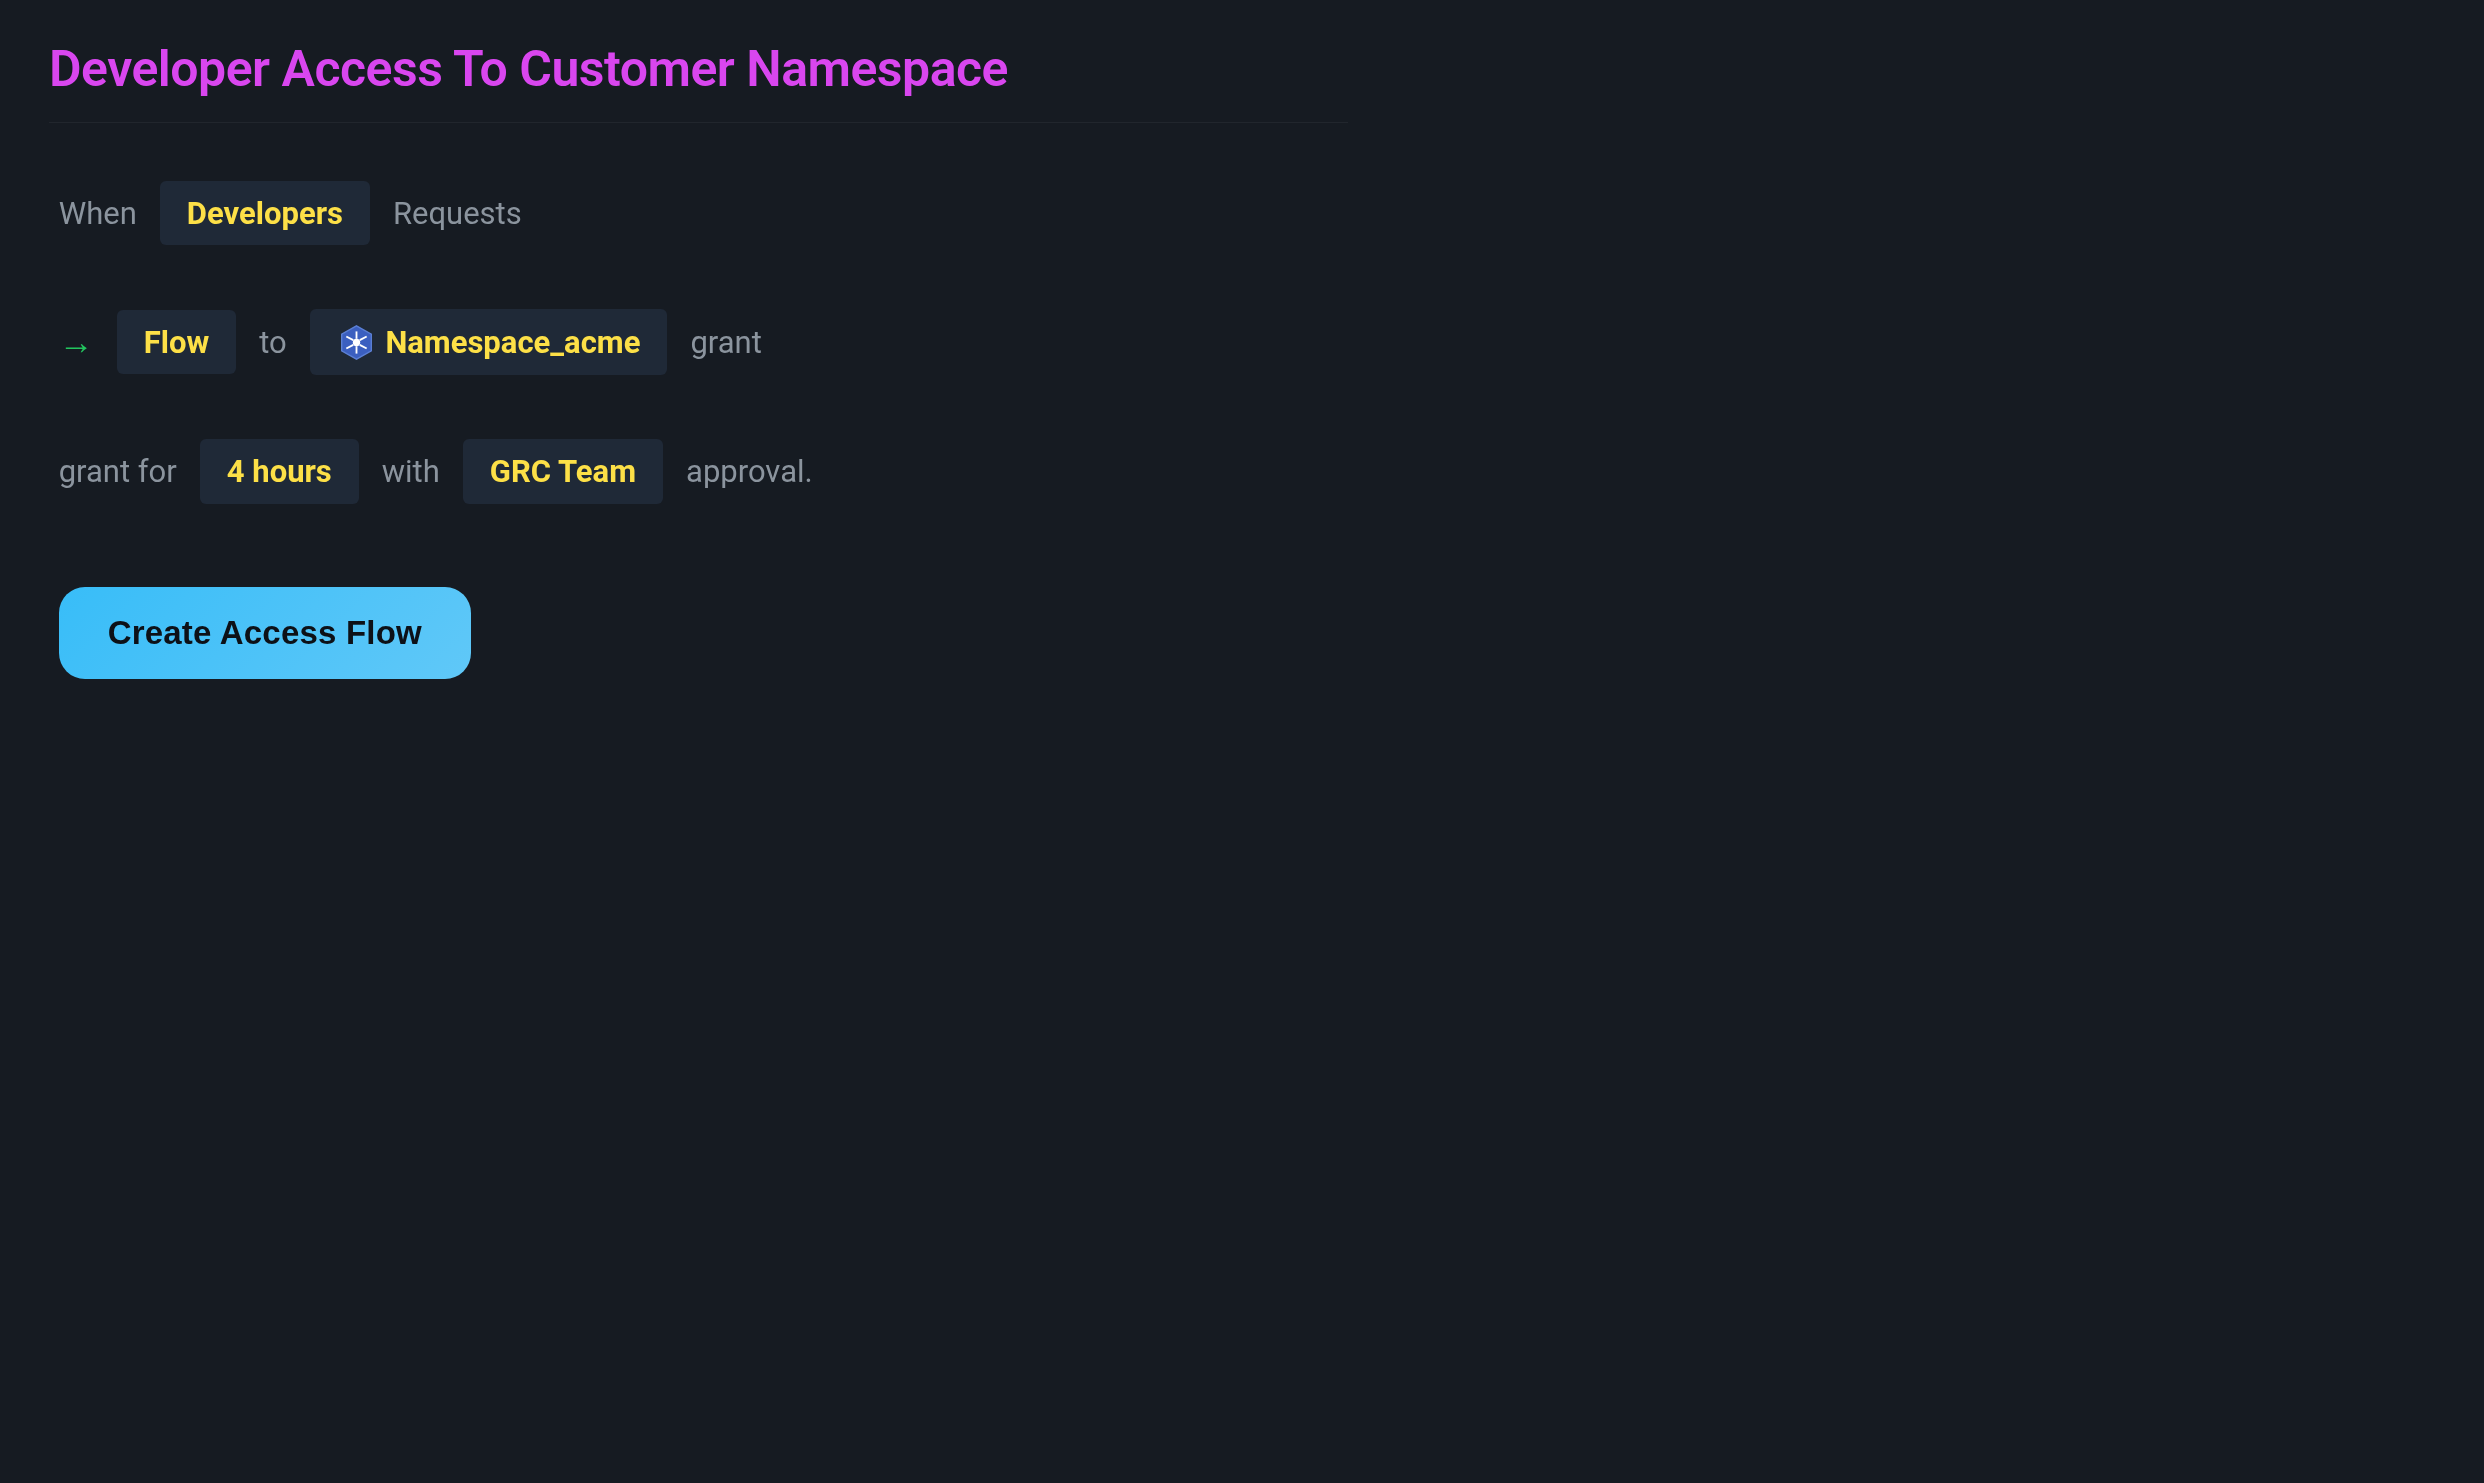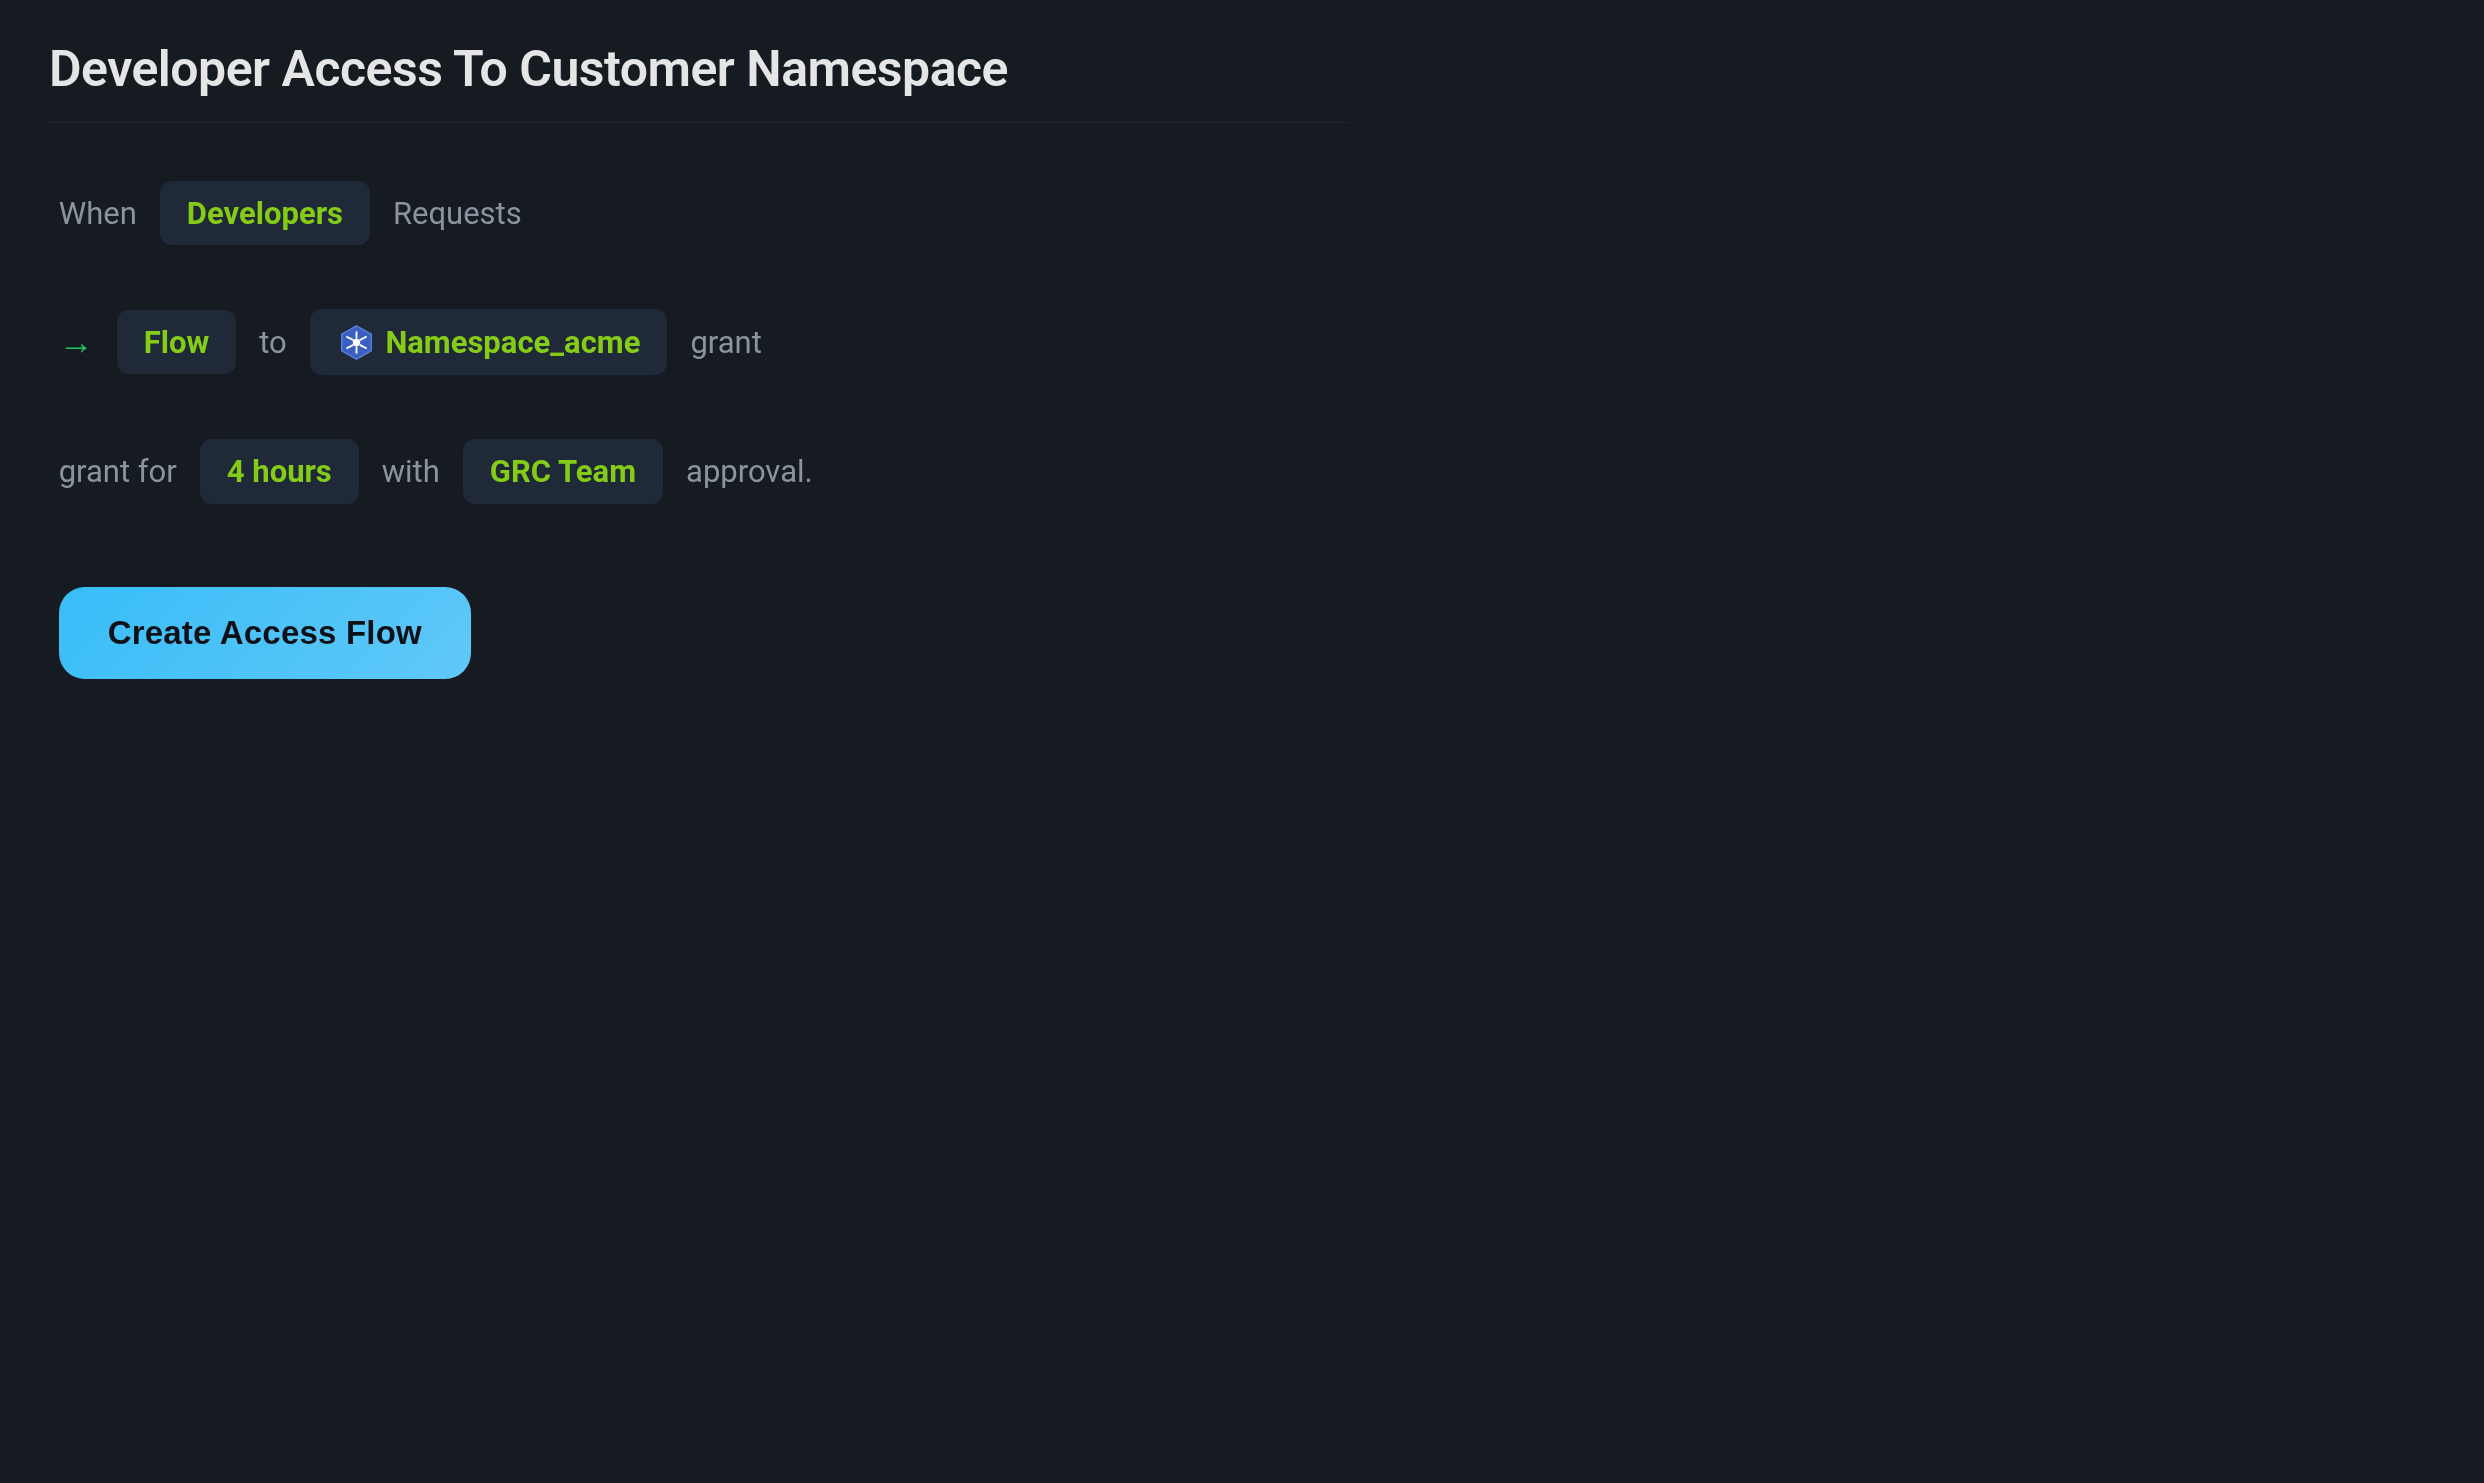--- a/index.html
+++ b/index.html
@@ -24,21 +24,21 @@
 
     .header-section {
       padding-bottom: 23px;
       border-bottom: 1.9px solid #21262d;
       margin-bottom: 58px;
     }
 
     .page-title {
       font-size: 50px;
       font-weight: 600;
-      color: #e5e5e5;
+      color: #d946ef;
       line-height: 1.2;
       letter-spacing: -0.5px;
     }
 
     .flow-section {
       display: flex;
       flex-direction: column;
       gap: 64px;
       padding-left: 9.7px;
     }
@@ -52,25 +52,25 @@
 
     .flow-label {
       font-size: 31px;
       font-weight: 400;
       color: #8b949e;
       white-space: nowrap;
     }
 
     .flow-chip {
       background-color: #1f2937;
-      border-radius: 12px;
+      border-radius: 6px;
       padding: 13.6px 27px;
       font-size: 31px;
       font-weight: 700;
-      color: #84cc16;
+      color: #fde047;
       white-space: nowrap;
       display: inline-flex;
       align-items: center;
       gap: 9.7px;
     }
 
     .arrow-icon {
       color: #22c55e;
       font-size: 35px;
       font-weight: 700;

